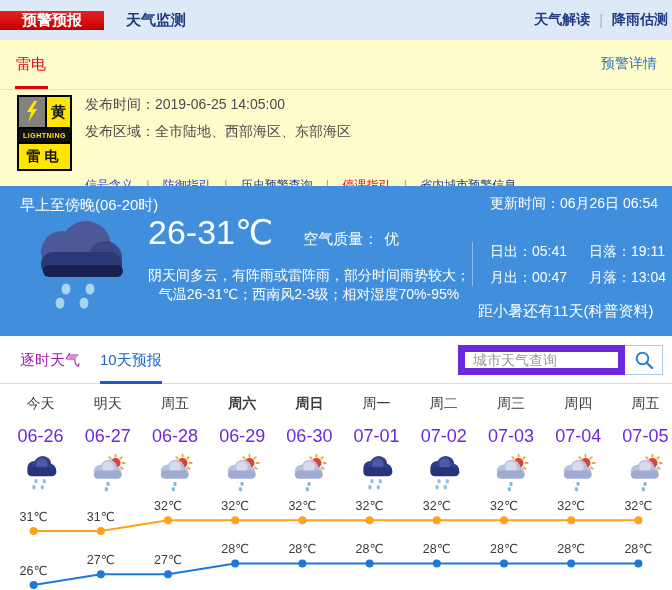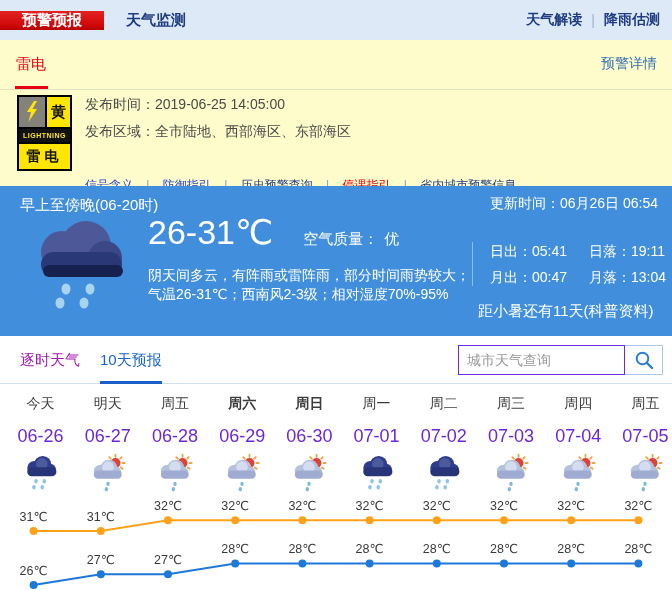--- a/index.html
+++ b/index.html
@@ -6,21 +6,21 @@
   html,body { width:672px; }
   body {
     font-family:"Liberation Sans","DejaVu Sans",sans-serif;
     background:#fff; width:672px; height:590px; overflow:hidden; position:relative;
   }
   
   .topnav { height:40px; background:#dde9f6; display:flex; align-items:center; }
   .topnav .tab { display:flex; align-items:center; padding:0 22px; font-size:15px; font-weight:bold; color:#1f3c83; cursor:pointer; }
   .topnav .tab.active { background:linear-gradient(180deg,#e32222 0%,#d10a0a 70%,#b80000 100%); color:#fff; }
   .topnav .spacer { flex:1; }
-  .topnav .navlinks { display:flex; align-items:center; padding-right:12px; font-size:14px; font-weight:bold; color:#1f3c83; }
+  .topnav .navlinks { display:flex; align-items:center; padding-right:4px; font-size:14px; font-weight:bold; color:#1f3c83; }
   .topnav .navlinks .sep { color:#9db3cc; font-weight:normal; padding:0 9px; }
 
   
   .warnbox { background:#fffccb; height:146px; position:relative; }
   .warn-header { height:50px; position:relative; border-bottom:1px solid rgba(130,150,170,.25); }
   .warn-type { position:absolute; left:16px; top:15px; font-size:15px; color:#e60012; cursor:pointer; }
   .warn-type-underline { position:absolute; left:15px; top:46px; width:33px; height:3px; background:#e60012; }
   .warn-detail { position:absolute; right:15px; top:15px; font-size:14px; color:#3570b8; cursor:pointer; }
   .warn-body { position:relative; height:95px; }
   
@@ -40,34 +40,34 @@
   .wlink-red    { color:#e60012; cursor:pointer; }
 
   
   .bluepanel { height:150px; background:#418fdc; color:#fff; position:relative; }
   .period-title { position:absolute; left:20px; top:10px; font-size:15px; }
   .big-cloud { position:absolute; left:26px; top:30px; }
   .temp-row { position:absolute; left:148px; top:26px; display:flex; align-items:baseline; }
   .temp-big { font-size:34px; }
   .air { font-size:15px; margin-left:30px; }
   .air .val { margin-left:6px; }
-  .desc { position:absolute; left:148px; top:80px; font-size:14px; line-height:19px; max-width:330px; }
+  .desc { position:absolute; left:148px; top:80px; font-size:14px; line-height:19px; max-width:330px;text-align:center; }
   .vdivider { position:absolute; left:472px; top:56px; height:44px; border-left:1px solid rgba(255,255,255,.4); }
   .update-line { position:absolute; right:14px; top:9px; font-size:14px;margin-left:12px; }
   .sunmoon { position:absolute; left:490px; top:52px; font-size:14px; line-height:26px; display:grid; grid-template-columns:auto auto; column-gap:22px; }
   .solar-note { position:absolute; left:478px; top:116px; font-size:15px; }
 
   
   .listtabs { height:48px; position:relative; border-bottom:1px solid #cfe0f0; background:#fff; }
   .ftab { position:absolute; top:0; height:48px; line-height:48px; font-size:15px; color:#a21caf; cursor:pointer; }
   .ftab.t1 { left:20px; }
   .ftab.t2 { left:100px; color:#1a66c9; }
   .ftab.t2::after { content:""; position:absolute; left:0; right:0; bottom:0; height:3px; background:#1a5fc9; }
   .searchbox { position:absolute; right:9px; top:9px; display:flex; }
-  .searchbox input { width:167px; height:30px; border:1px solid #6d28d9; padding:8px 8px; font-size:14px; color:#333; outline:none; }
+  .searchbox input { width:167px; height:30px; border:7px solid #6d28d9; padding:8px 8px; font-size:14px; color:#333; outline:none; }
   .searchbox input::placeholder { color:#999; }
   .search-btn { width:38px; height:30px; background:#fff; border:1px solid #a9cbea; border-left:none; display:flex; align-items:center; justify-content:center; cursor:pointer; }
 
   
   .days { display:grid; grid-template-columns:repeat(10,1fr); }
   .day-col { text-align:center;margin-left:14px; }
   .day-name { display:block; margin-top:11px; font-size:14px; color:#3c3c3c; }
   .day-date { display:block; margin-top:13px; font-size:18px; color:#6d28d9; }
   .day-icon { display:inline-block; margin-top:5px; height:42px; }
 

